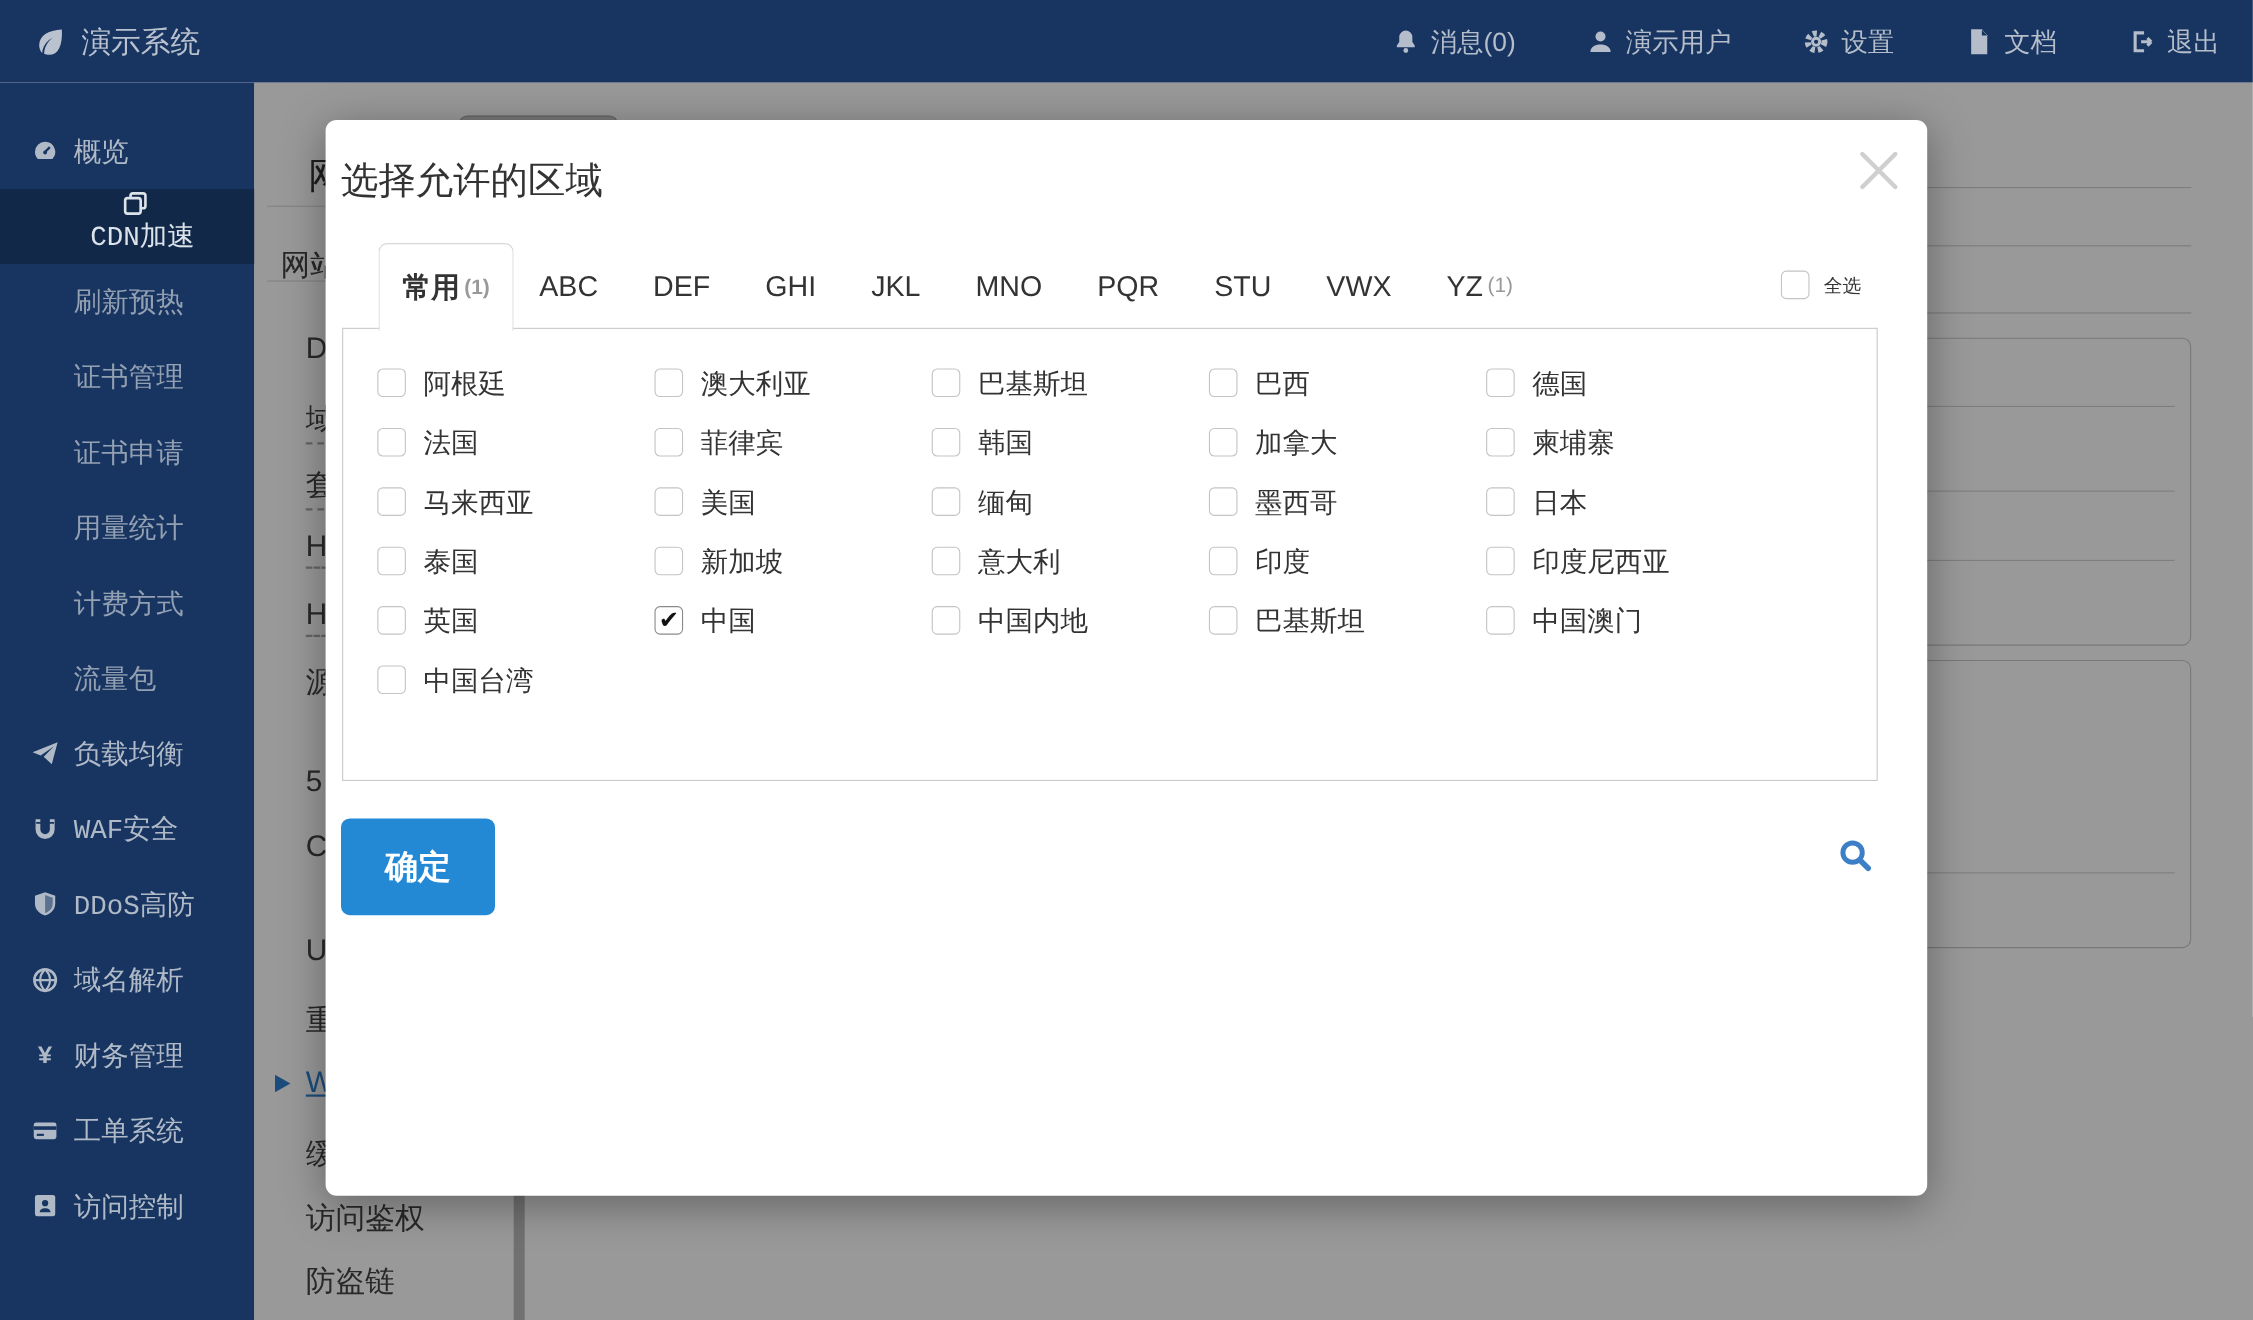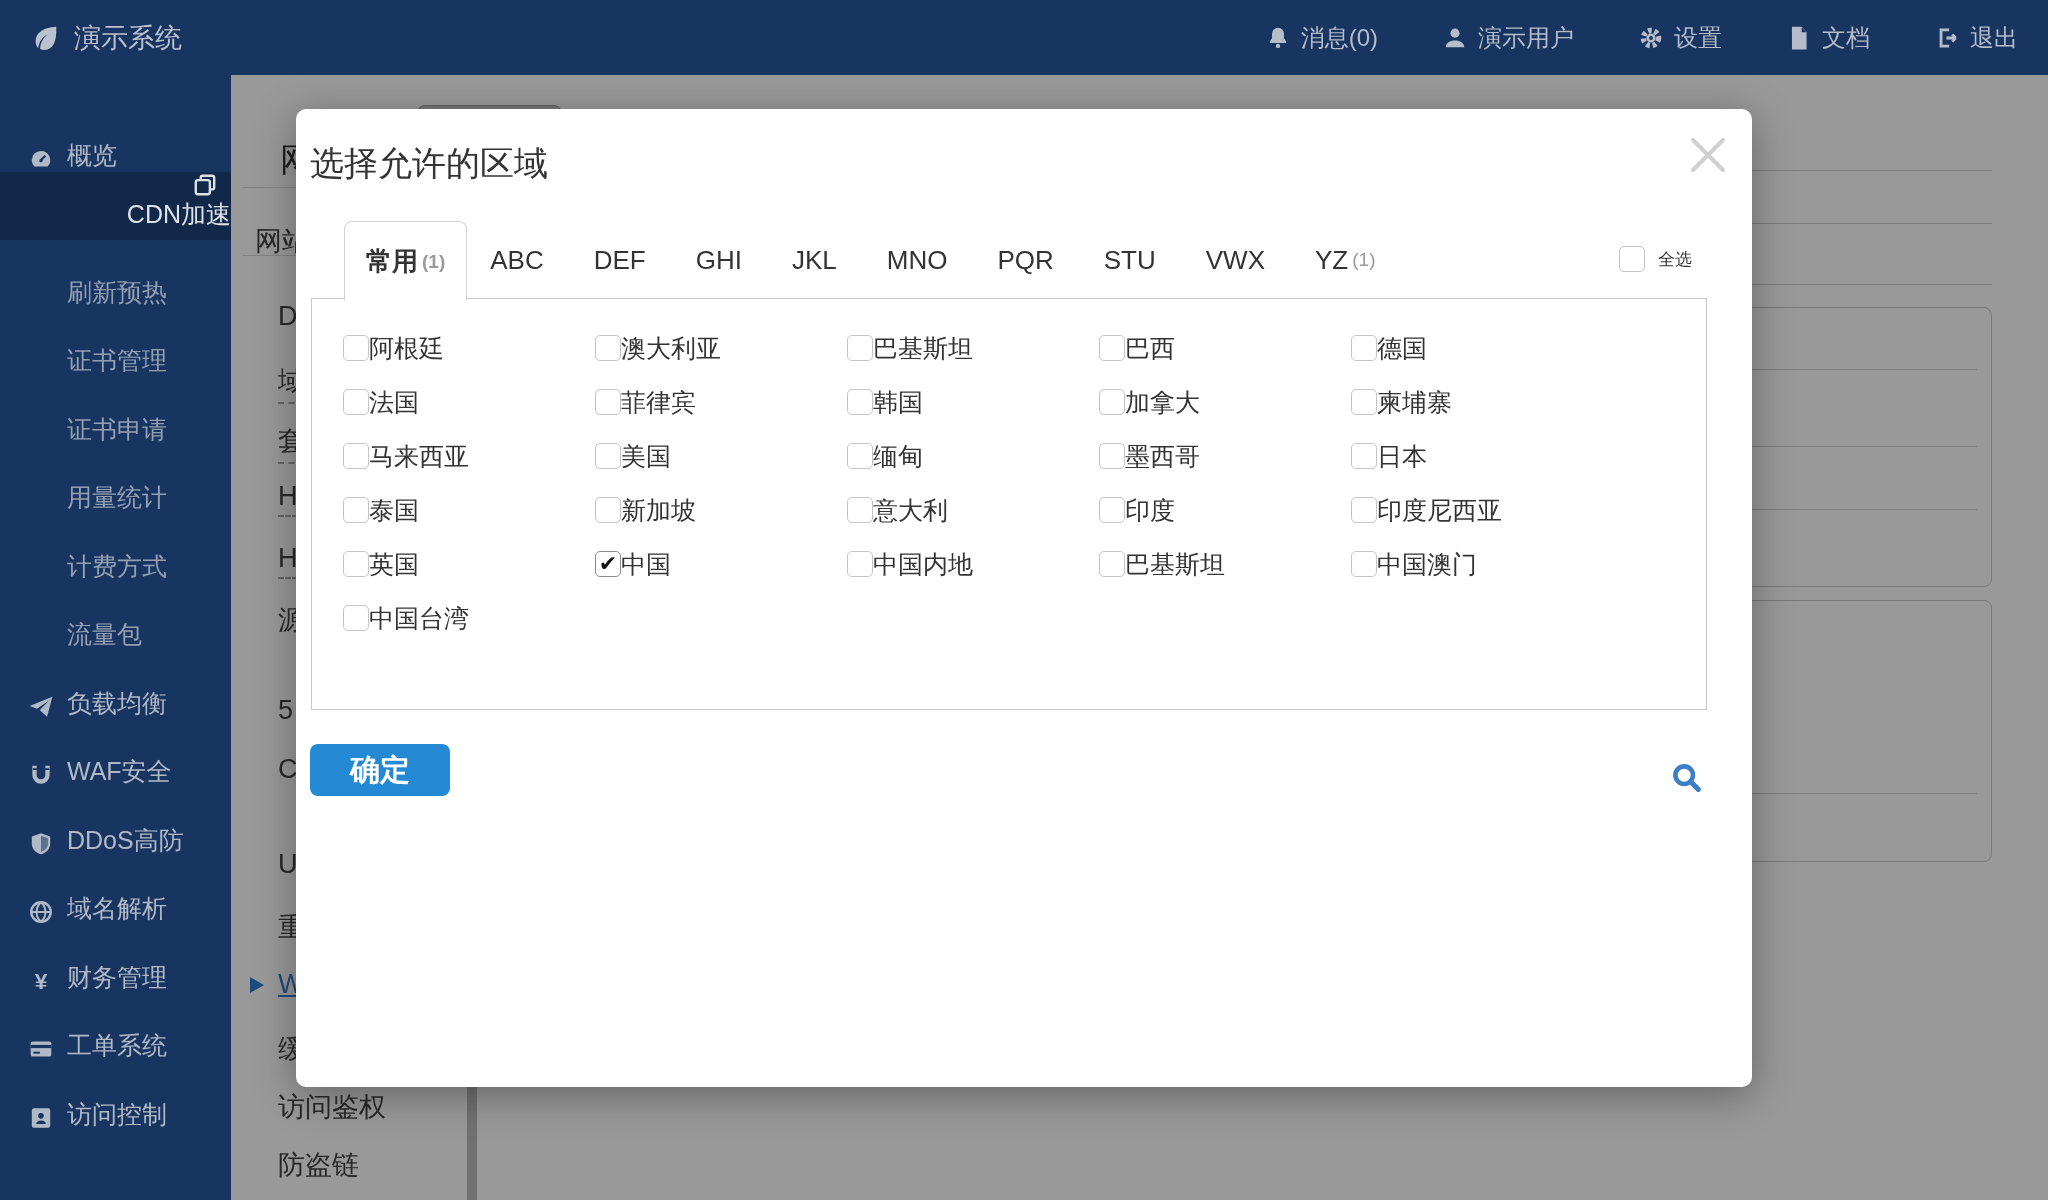--- a/index.html
+++ b/index.html
@@ -13,22 +13,22 @@
   .brand{display:flex;align-items:center;gap:14px;margin-left:30px;color:#b9c2ce;font-size:27px;}
   .brand .icon-slot{width:30px;height:30px;}
   .nav-right{margin-left:auto;margin-right:30px;display:flex;align-items:center;gap:64px;}
   .nav-item{display:flex;align-items:center;gap:10px;color:#b4bdc9;font-size:24px;cursor:pointer;}
   .nav-item .icon-slot{width:26px;height:26px;}
   .icon-slot svg{width:100%;height:100%;display:block;}
 
   
   .sidebar{position:absolute;left:0;top:75px;width:231px;height:1125px;background:#183562;
            z-index:20;padding-top:28px;box-sizing:border-box;}
-  .side-item{height:68.5px;display:flex;align-items:flex-end;padding-left:28px;color:#b0bac7;
-             font-size:25px;cursor:pointer;}
+  .side-item{height:68.5px;display:flex;align-items:center;padding-left:28px;color:#b0bac7;
+             font-size:25px;cursor:pointer;font-family:Liberation Mono, monospace;}
   .side-item .icon-slot{width:26px;height:26px;margin-right:13px;flex:0 0 26px;}
   .side-item.sub{padding-left:67px;color:#93a0b2;}
   .side-item.active{background:#112848;color:#dde3ea;flex-direction:column;}
 
   
   .page{position:absolute;left:231px;top:75px;width:1817px;height:1125px;background:#fff;overflow:hidden;}
   .bg-heading{position:absolute;left:49px;top:63px;font-size:33px;color:#333;white-space:nowrap;}
   .bg-line{position:absolute;left:12px;width:260px;height:0;border-top:1px solid #d9d9d9;}
   .bg-frag{position:absolute;left:47px;font-size:27px;color:#444;white-space:nowrap;}
   .bg-frag.dashed{border-bottom:2px dashed #aaa;padding-bottom:3px;}
@@ -56,30 +56,30 @@
   .tab{display:flex;align-items:center;padding:0 23px;font-size:26px;color:#333;cursor:pointer;white-space:nowrap;}
   .tab .tab-count{font-size:19px;color:#999;margin-left:4px;}
   .tab.active{border:1px solid #d4d4d4;border-bottom:none;border-radius:8px 8px 0 0;background:#fff;
               font-weight:bold;margin-bottom:-2px;padding:0 21px;margin-left:34px;}
   .select-all{position:absolute;right:60px;top:130px;height:40px;display:flex;align-items:center;gap:13px;z-index:3;}
 
   .panel{position:absolute;left:15px;top:189px;width:1396px;height:412px;border:1px solid #c9c9c9;
          background:#fff;box-sizing:border-box;}
   .region-grid{display:grid;grid-template-columns:repeat(5,252px);grid-auto-rows:54px;
                padding:22px 0 0 31px;}
-  .region{display:flex;align-items:center;cursor:pointer;}
+  .region{display:flex;align-items:center;gap:16px;cursor:pointer;}
   .region-label{font-size:25px;color:#333;white-space:nowrap;}
 
   .cbox{width:26px;height:26px;border:1px solid #c4c4c4;border-radius:5px;background:#fff;box-sizing:border-box;
         display:flex;align-items:center;justify-content:center;flex:0 0 26px;cursor:pointer;}
   .region.checked .cbox{border-color:#8a8a8a;}
   .region.checked .cbox::after{content:"\2714";font-size:22px;font-weight:bold;color:#111;line-height:1;}
   .select-all .sa-label{font-size:17px;color:#333;}
 
-  .confirm-btn{position:absolute;left:14px;top:635px;width:140px;height:52px;background:#2389d5;border:none;
+  .confirm-btn{position:absolute;left:14px;top:635px;width:140px;height:88px;background:#2389d5;border:none;
       border-radius:8px;color:#fff;font-size:30px;font-weight:bold;cursor:pointer;
       font-family:"Liberation Sans","DejaVu Sans",sans-serif;}
   .search-btn{position:absolute;left:1374px;top:652px;width:34px;height:34px;cursor:pointer;}
   .search-btn svg{width:100%;height:100%;}
 </style>
 </head>
 <body>
 
 <div class="stage">
 

